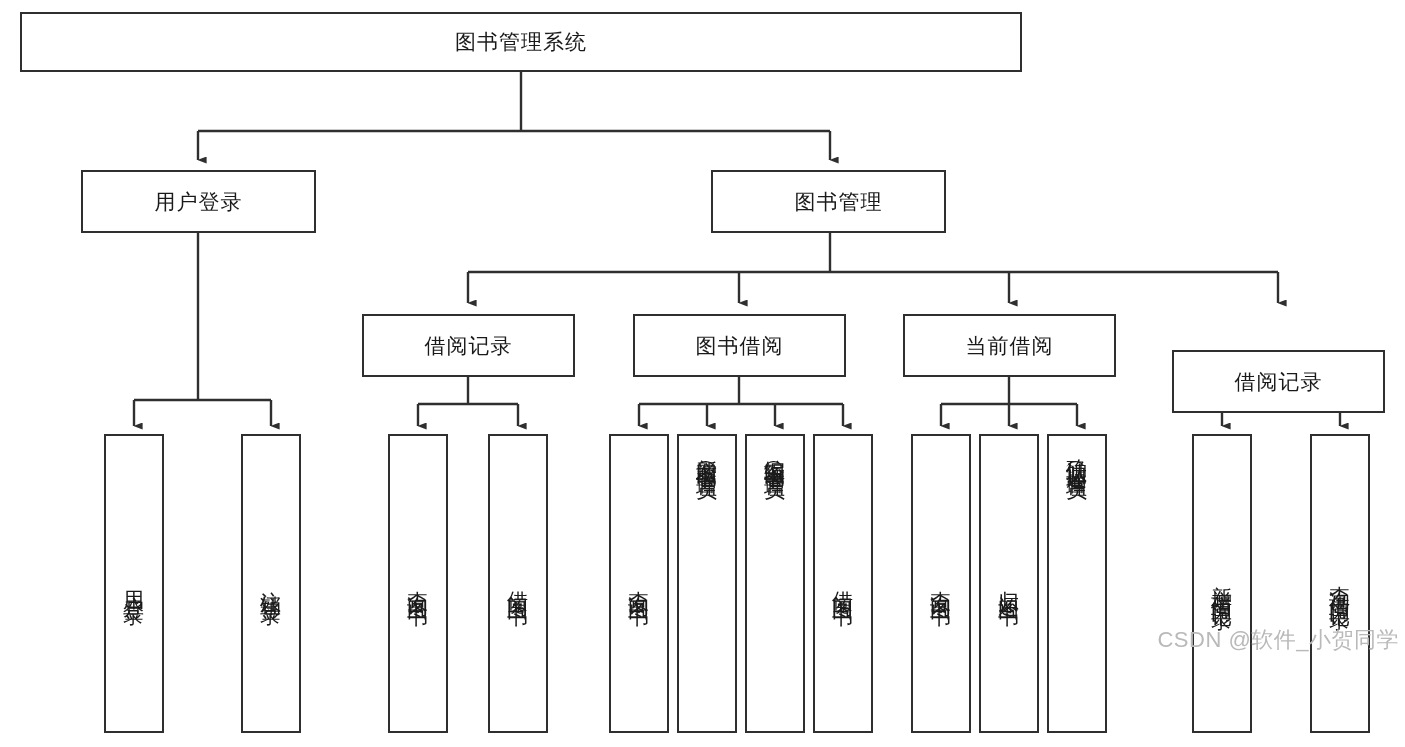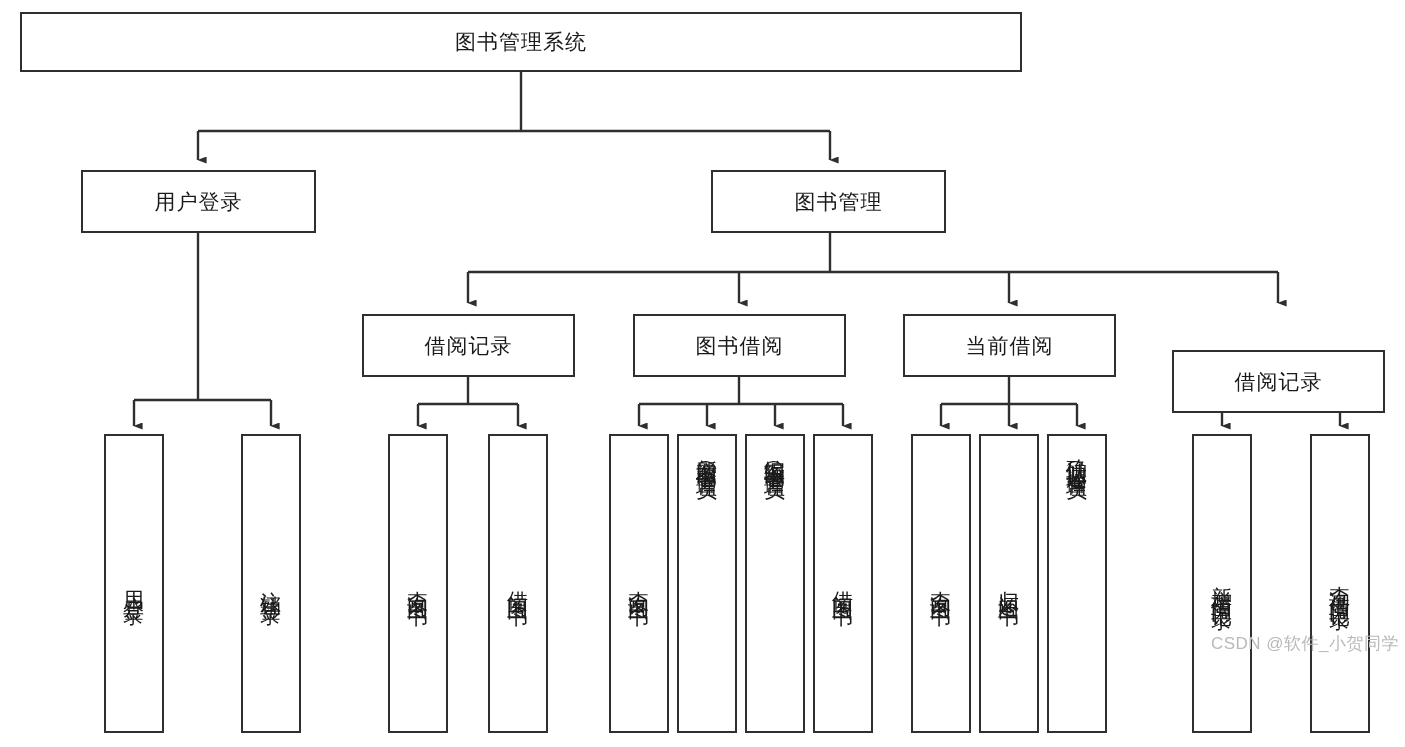--- a/index.html
+++ b/index.html
@@ -60,21 +60,21 @@
     letter-spacing: 3px;
   }
   .node.vert.center {
     align-items: center;
     padding-top: 0;
   }
   .watermark {
     position: absolute;
     right: 6px;
     bottom: 3px;
-    font-size: 17px;
+    font-size: 22px;
     color: #b9b9b9;
     white-space: nowrap;
     letter-spacing: 0.5px;
   }
 </style>
 </head>
 <body>
 
 <div id="diagram-root">
 

